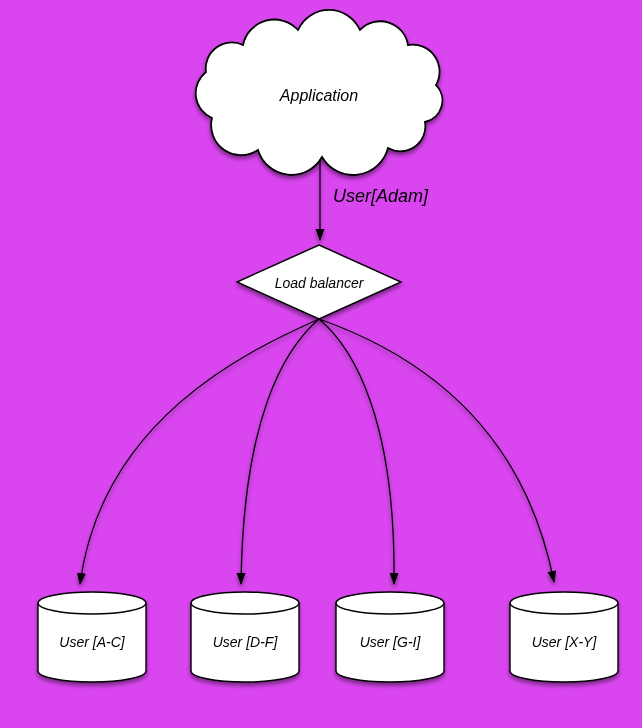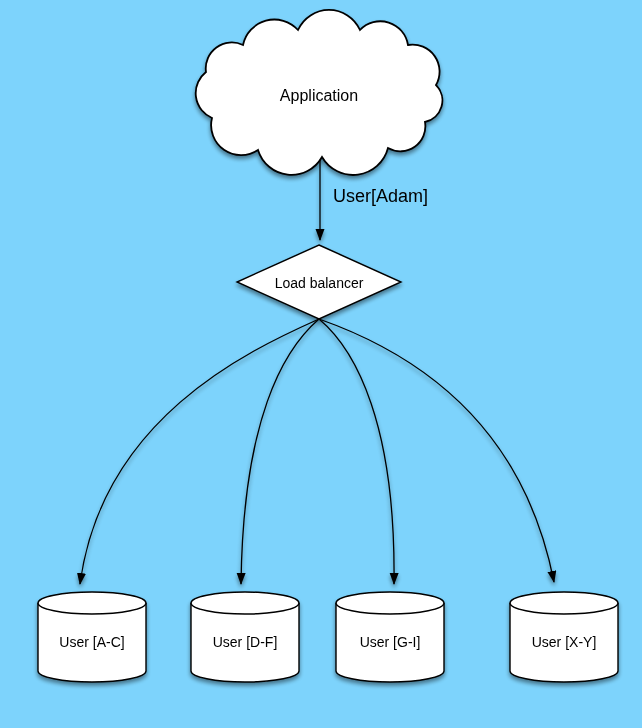--- a/index.html
+++ b/index.html
@@ -4,23 +4,24 @@
 <style>
   html, body {
     margin: 0;
     padding: 0;
     background: #ffffff;
   }
   .canvas {
     position: relative;
     width: 642px;
     height: 728px;
-    background: #7dd3fc;
+    background: #d946ef;
     overflow: hidden;
     font-family: "Liberation Sans", sans-serif;
+    font-style: italic;
   }
   svg { display: block; }
   .shape {
     fill: #ffffff;
     stroke: #000000;
   }
   .cloud-outline   { stroke-width: 1.8; }
   .diamond-outline { stroke-width: 1.4; }
   .cyl-outline     { stroke-width: 1.4; }
   .connector {

